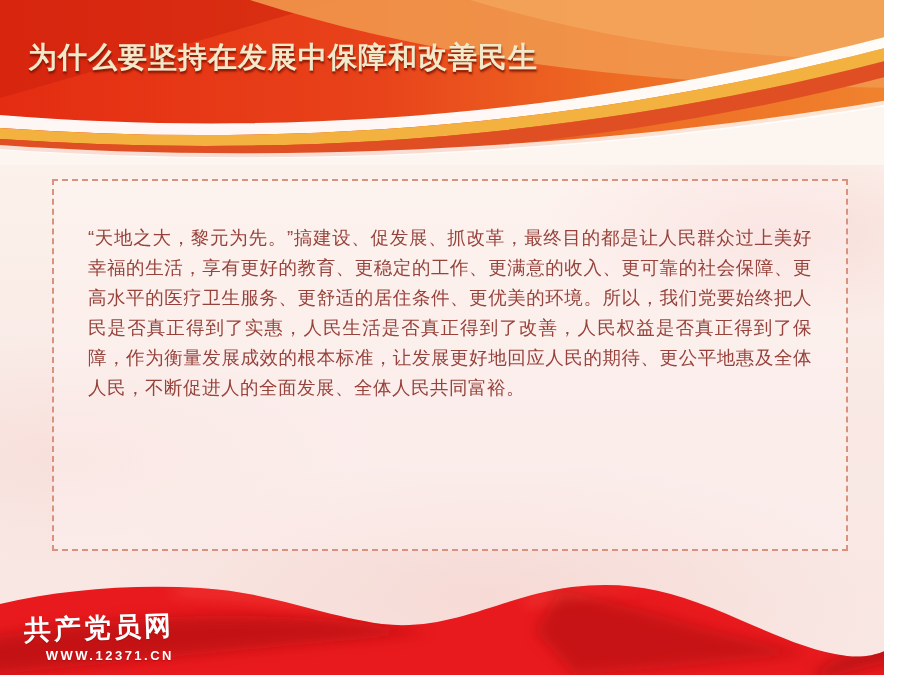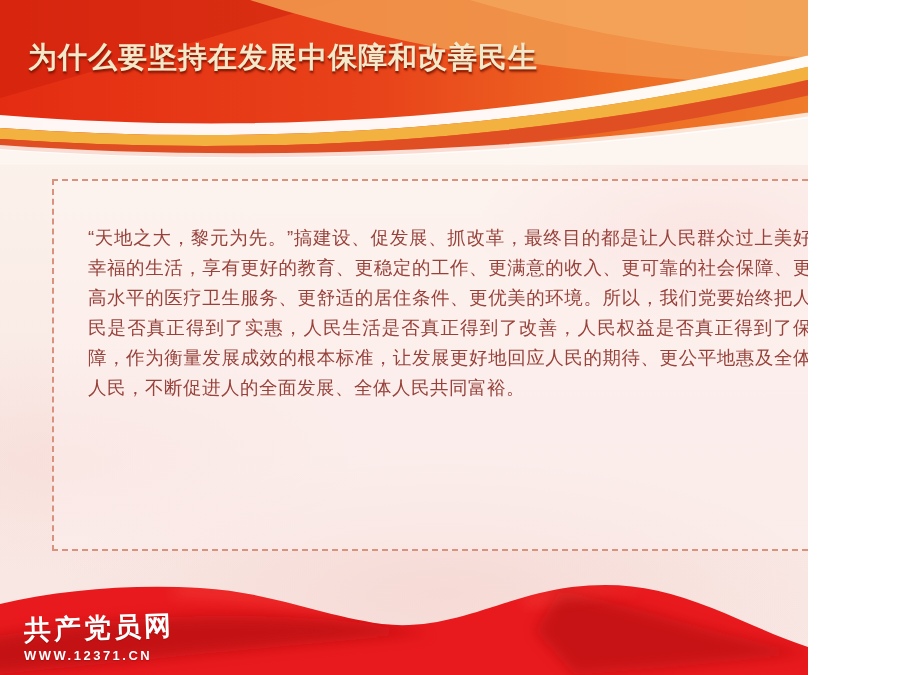--- a/index.html
+++ b/index.html
@@ -3,21 +3,21 @@
 <meta charset="utf-8">
 <style>
   * { margin: 0; padding: 0; box-sizing: border-box; }
   html, body { width: 900px; height: 675px; }
   body {
     font-family: "Liberation Sans", "DejaVu Sans", sans-serif;
     overflow: hidden;
   }
   .slide {
     position: relative;
-    width: 808px;
+    width: 884px;
     height: 675px;
     overflow: hidden;
     
     background:
       radial-gradient(ellipse 340px 140px at 88% 34%, rgba(246,205,203,.55), transparent 70%),
       radial-gradient(ellipse 420px 160px at 8% 68%, rgba(247,214,209,.45), transparent 72%),
       radial-gradient(ellipse 520px 180px at 55% 88%, rgba(244,205,200,.5), transparent 75%),
       linear-gradient(180deg, #fdf6f0 0%, #fbf0ea 30%, #f9e9e5 60%, #f8e6e2 100%);
   }
 
@@ -76,21 +76,21 @@
     letter-spacing: 3px;
     transform: rotate(-2deg);
     display: inline-block;
     text-shadow: 0 1px 1px rgba(120,0,0,.35);
   }
   .logo-url {
     margin-top: 2px;
     font-size: 13px;
     font-weight: bold;
     letter-spacing: 2.5px;
-    text-align: left;
+    text-align: right;
     text-shadow: 0 1px 1px rgba(120,0,0,.35);
   }
 </style>
 </head>
 <body>
 
 <div class="slide">
 
   <div class="header">
     <svg viewBox="0 0 900 165" preserveAspectRatio="none">

